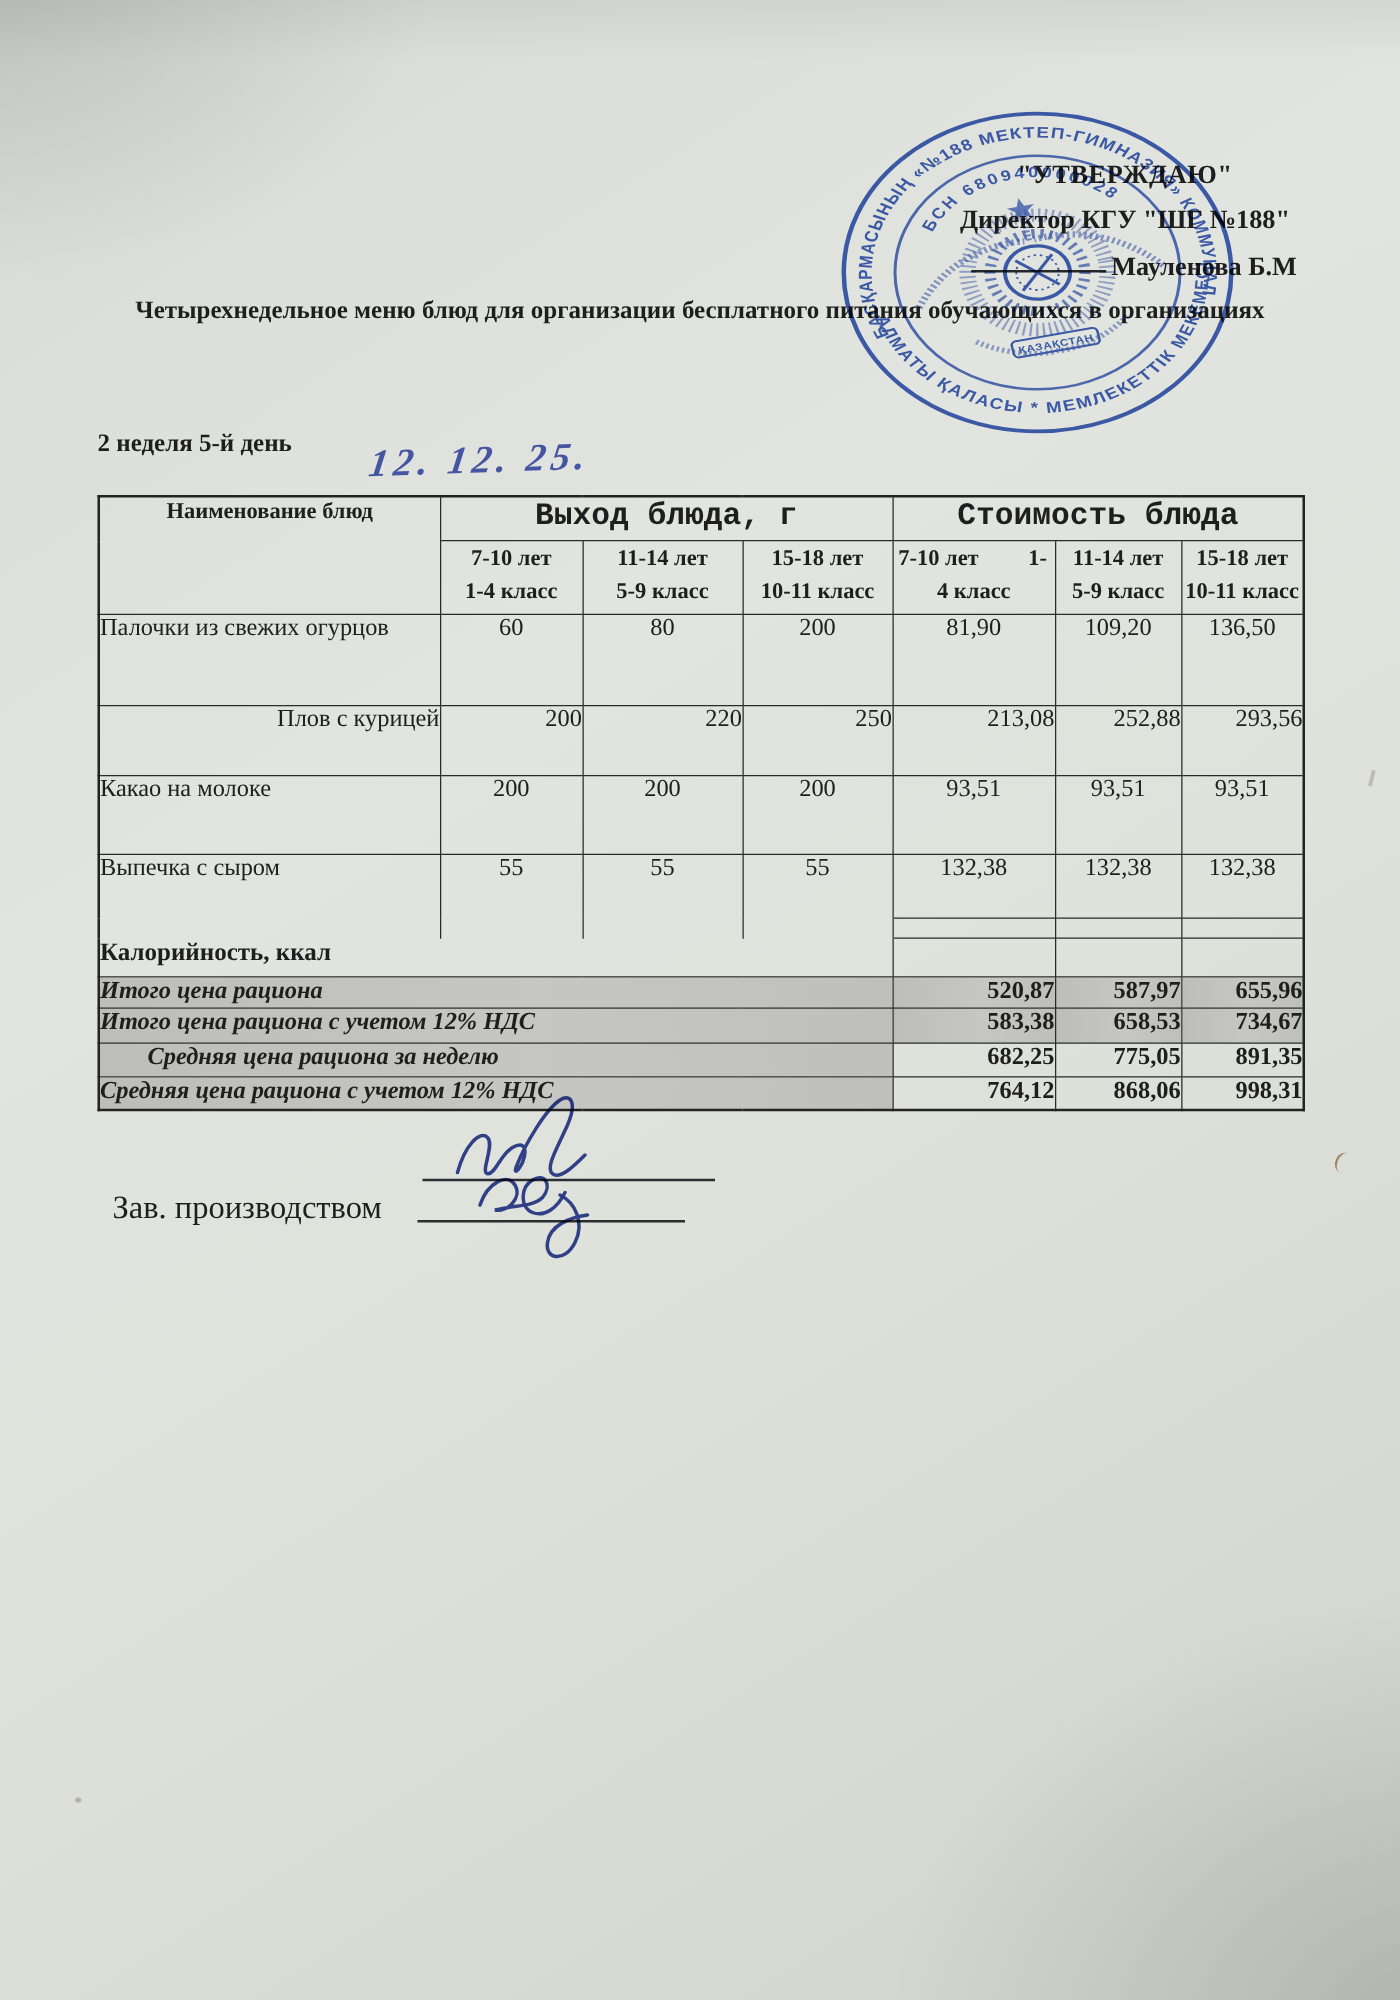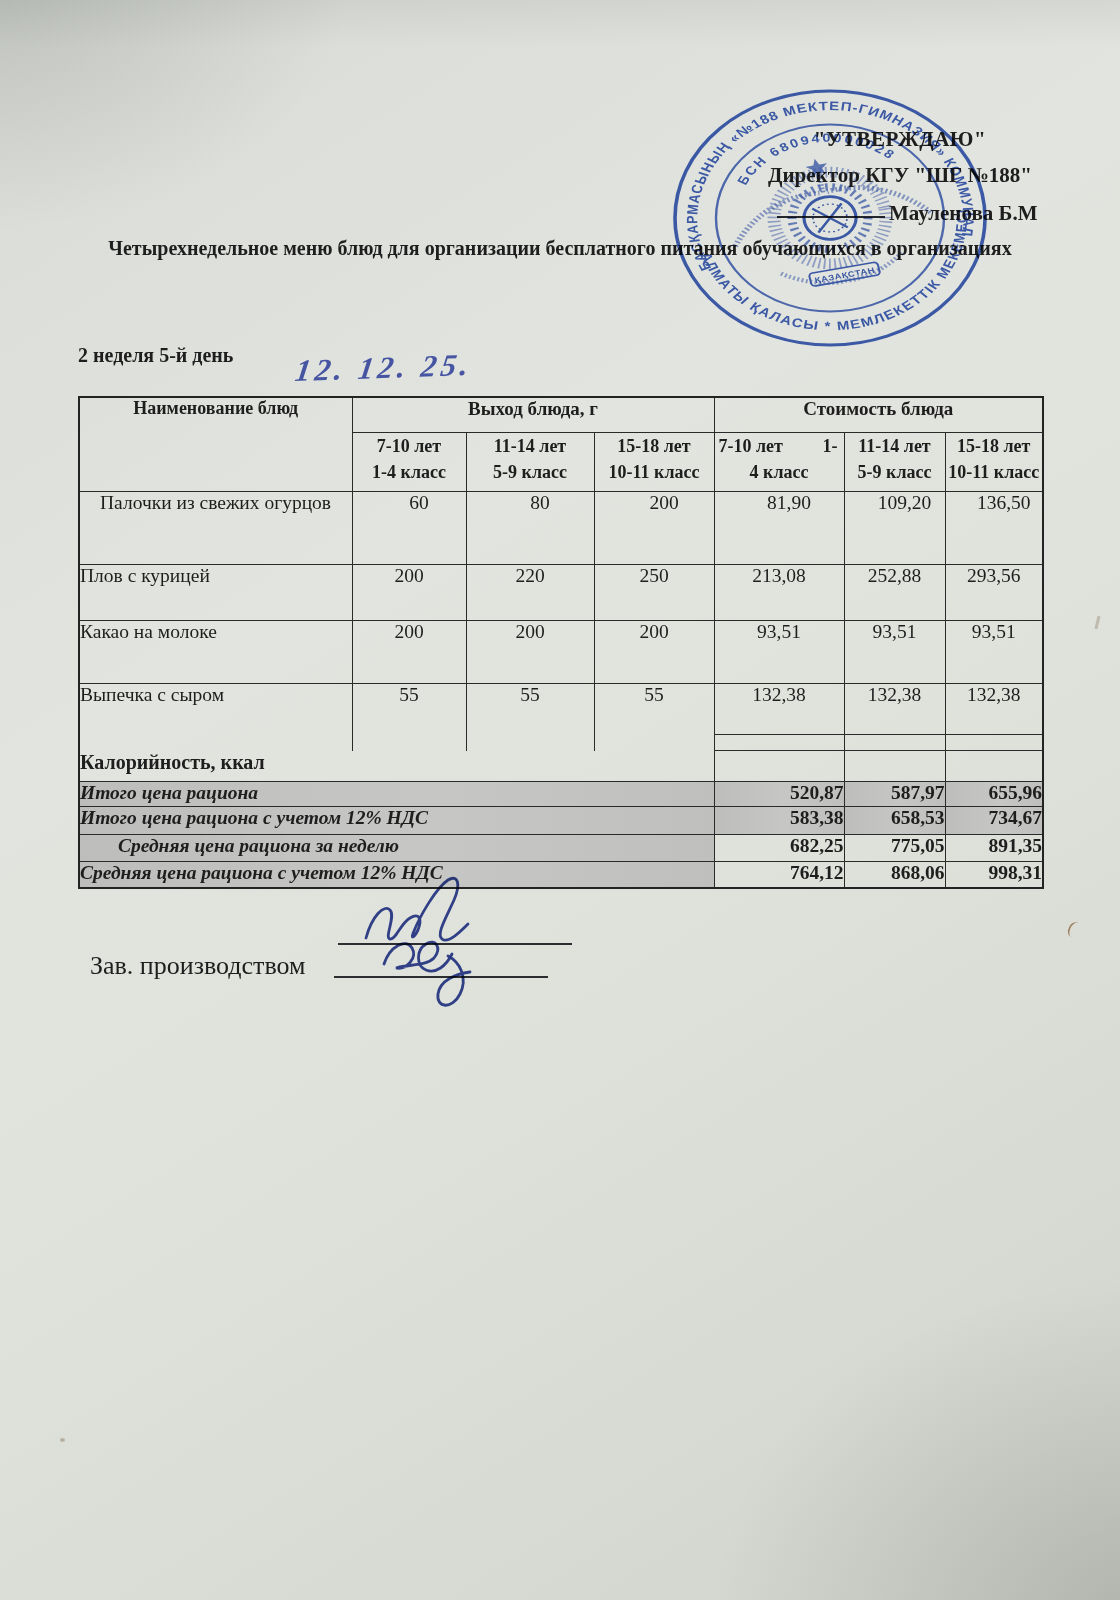--- a/index.html
+++ b/index.html
@@ -27,34 +27,34 @@
   
   .week{position:absolute; left:78px; top:344px; font-weight:bold; font-size:20px;}
   .hand-date{position:absolute; left:296px; top:350px; font-size:31px; font-style:italic;
              color:#3a4a9e; letter-spacing:4px; transform:skewX(-10deg) rotate(-2deg);
              font-weight:bold; opacity:.92;}
   
   table.menu{position:absolute; left:78px; top:396px; width:964px; border-collapse:collapse;
              table-layout:fixed; font-size:19.5px;}
   table.menu{border:2.6px solid #232323;}
   .menu td{border:1.5px solid #2a2a2a; padding:0; vertical-align:top; overflow:hidden;}
-  .gh{font-weight:bold; font-size:19px; text-align:center; vertical-align:middle;}
+  .gh{font-weight:bold; font-size:25px; text-align:center; vertical-align:middle;font-family:Liberation Mono, monospace;}
   .nameh{font-weight:bold; font-size:18px; text-align:center; vertical-align:middle;margin-top:36px;}
   .ah{font-weight:bold; font-size:18px; text-align:center; vertical-align:middle; line-height:26px;margin-left:20px;}
   .ah .sp{display:flex; justify-content:space-between; padding:0 6px 0 4px;}
   .dname{font-size:19.5px; padding:6px 2px 0 5px;}
   .wv,.cv{text-align:center; padding-top:5px;}
   .cal-label{font-weight:bold; font-size:20px; vertical-align:bottom; padding:0 0 2px 5px;}
   .sum-label{font-weight:bold; font-style:italic; font-size:19.5px; vertical-align:middle; padding-left:6px; white-space:nowrap;}
   .sum-val{font-weight:bold; font-size:19.5px; text-align:right; vertical-align:middle; padding-right:7px;}
   .shade{background:linear-gradient(90deg,#bdbdbc 0%,#c6c6c4 55%,#bfbfbd 100%);}
   .nb{border-bottom:none !important;}
   .nt{border-top:none !important;}
   tr.h1>td{height:34px;} tr.h2>td{height:58px;}
-  tr.r0>td{height:72px;padding-left:20px;} tr.r1>td{height:55px;} tr.r2>td{height:62px;} tr.r3>td{height:50px;}
+  tr.r0>td{height:72px;} tr.r1>td{height:55px;text-align:right;} tr.r2>td{height:62px;} tr.r3>td{height:50px;}
   tr.spc>td{height:15px;} tr.cal>td{height:30px;}
   tr.s0>td{height:24px;} tr.s1>td{height:27px;} tr.s2>td{height:26px;padding-left:38px;} tr.s3>td{height:25px;}
   
   .stamp{position:absolute; left:660px; top:84px; mix-blend-mode:multiply; opacity:.9;}
   .stamp text{font-family:"Liberation Sans", sans-serif; font-weight:bold; fill:#2e52b6;}
   
   .slabel{position:absolute; font-size:26px; line-height:32px;}
   .slabel1{left:95px; top:915px;}
   .slabel2{left:90px; top:950px;}
   .sline{position:absolute; border-bottom:2.6px solid #2b2d30;}

